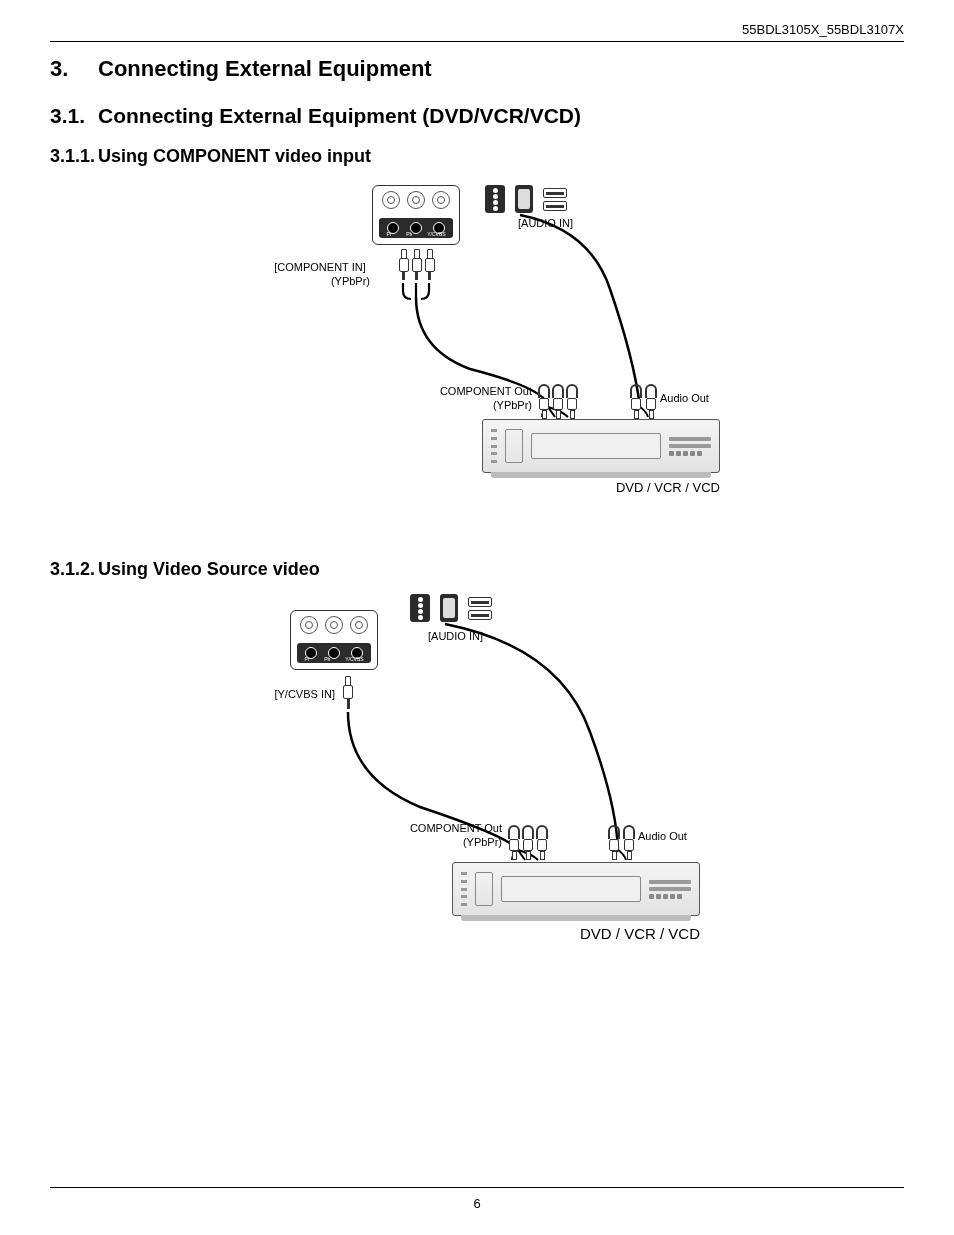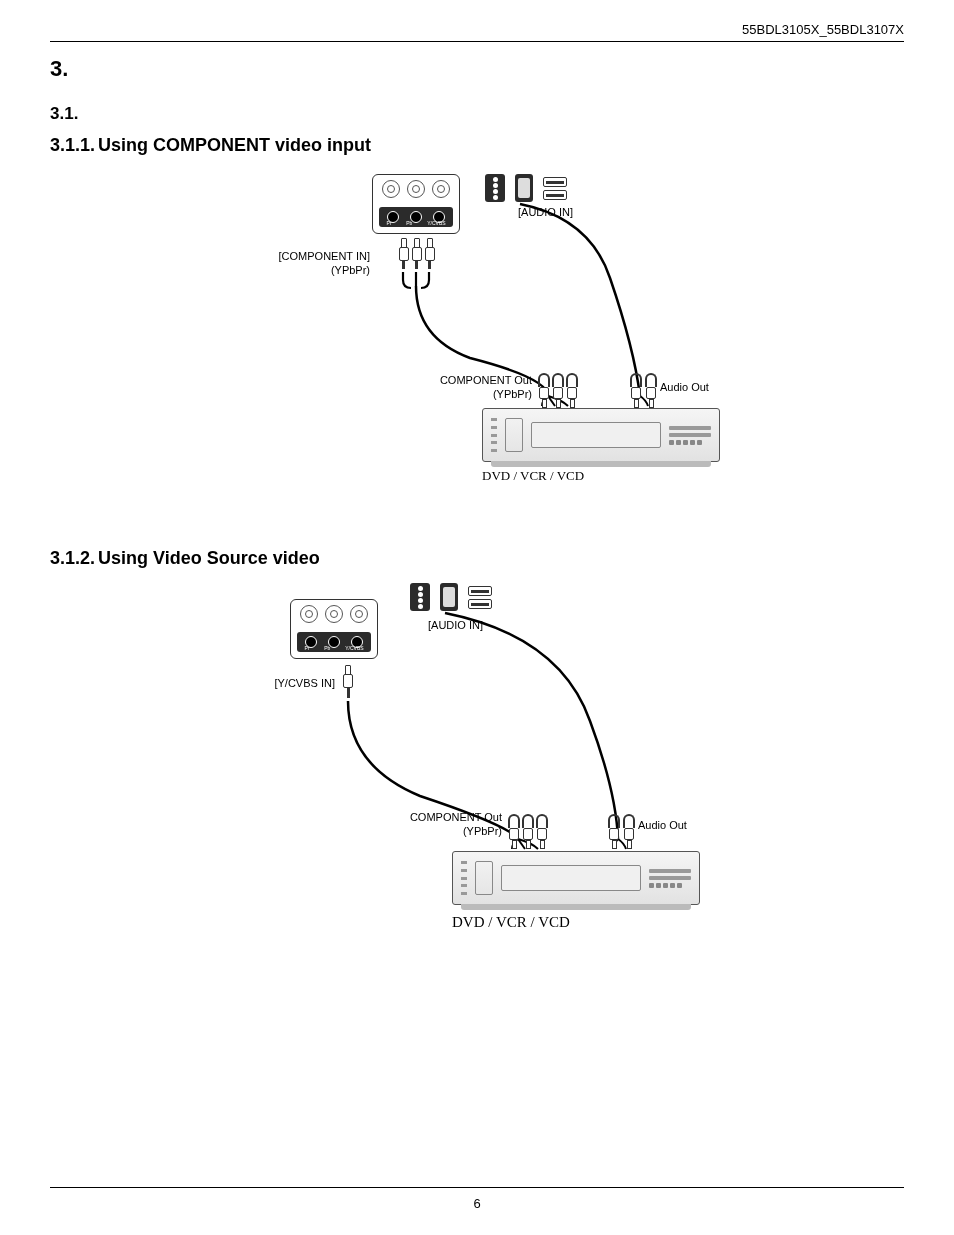--- a/index.html
+++ b/index.html
@@ -24,23 +24,23 @@
     display: flex;
     align-items: baseline;
     font-size: 22px;
     font-weight: 700;
     margin-bottom: 22px;
   }
   .h1 .num { width: 48px; }
   .h2 {
     display: flex;
     align-items: flex-start;
-    font-size: 17px;
+    font-size: 21px;
     font-weight: 700;
-    margin-bottom: 11px;
+    margin-bottom: 18px;
   }
   .h2 .num { width: 48px; }
   .h3 {
     display: flex;
     align-items: baseline;
     font-size: 18px;
     font-weight: 700;
     margin-bottom: 12px;
   }
   .h3 .num { width: 48px; }
@@ -152,21 +152,21 @@
   }
   .dev-vents{ width:6px; height:34px; display:flex; flex-direction:column; justify-content:space-between;}
   .dev-vents span{height:3px; background:#999;}
   .dev-slot{ width:18px; height:34px; border:1.5px solid #888; border-radius:2px;}
   .dev-tray{ flex:1; height:26px; border:1.5px solid #888; border-radius:2px; background:#f0f0f0;}
   .dev-btns{ width:42px; display:flex; flex-direction:column; gap:3px;}
   .dev-btns .r{ height:4px; background:#999; border-radius:1px;}
   .dev-btns .dots{ display:flex; gap:2px;}
   .dev-btns .dots span{width:5px; height:5px; background:#888; border-radius:1px;}
   .dev-caption{
-    position:absolute; bottom:24px; left:172px; width:238px; text-align:left; font-size:13px;font-family:Liberation Serif, serif;
+    position:absolute; bottom:24px; left:172px; width:238px; text-align:right; font-size:13px;
   }
   
   .dev-plugs-triple{
     position:absolute; bottom:100px; left:228px;
     display:flex; gap:2px;
   }
   .dplug{ display:flex; flex-direction:column; align-items:center;}
   .dplug .loop{ width:12px; height:14px; border:2px solid #333; border-bottom:none; border-radius:8px 8px 0 0;}
   .dplug .body{ width:10px; height:12px; border:1px solid #333; background:#fff; border-radius:2px;}
   .dplug .pin{ width:5px; height:9px; border:1px solid #333; background:#fff;}
@@ -185,24 +185,26 @@
 </style>
 </head>
 <body>
 
 <div class="header-area">
   <span>55BDL3105X_55BDL3107X</span>
 </div>
 
 <div class="h1">
   <span class="num">3.</span>
+  <span>Connecting External Equipment</span>
 </div>
 
 <div class="h2">
   <span class="num">3.1.</span>
+  <span>Connecting External Equipment (DVD/VCR/VCD)</span>
 </div>
 
 <div class="h3">
   <span class="num">3.1.1.</span>
   <span>Using COMPONENT video input</span>
 </div>
 
 <div class="diagram-block" style="margin-left:260px;">
 
   <div class="panel">
@@ -236,21 +238,21 @@
         <span class="dot"></span>
         <span class="dot"></span>
       </div>
     <div class="top-port-b"></div>
     <div class="top-port-c">
         <div class="usb-slot"></div>
         <div class="usb-slot"></div>
       </div>
   </div>
   <span class="lbl" style="top:38px; left:208px;">[AUDIO IN]</span>
-  <span class="lbl" style="top:82px; left:-40px; text-align:right; width:100px;">[COMPONENT IN]</span>
+  <span class="lbl" style="top:82px; left:-40px; text-align:center; width:100px;">[COMPONENT IN]</span>
   <span class="lbl" style="top:96px; left:-40px; text-align:right; width:100px;">(YPbPr)</span>
 
   <div class="plug-triple" style="top:70px; left:88px;">
     <div class="plug">
         <div class="tip"></div>
         <div class="grip"></div>
         <div class="stem"></div>
       </div>
     <div class="plug">
         <div class="tip"></div>

